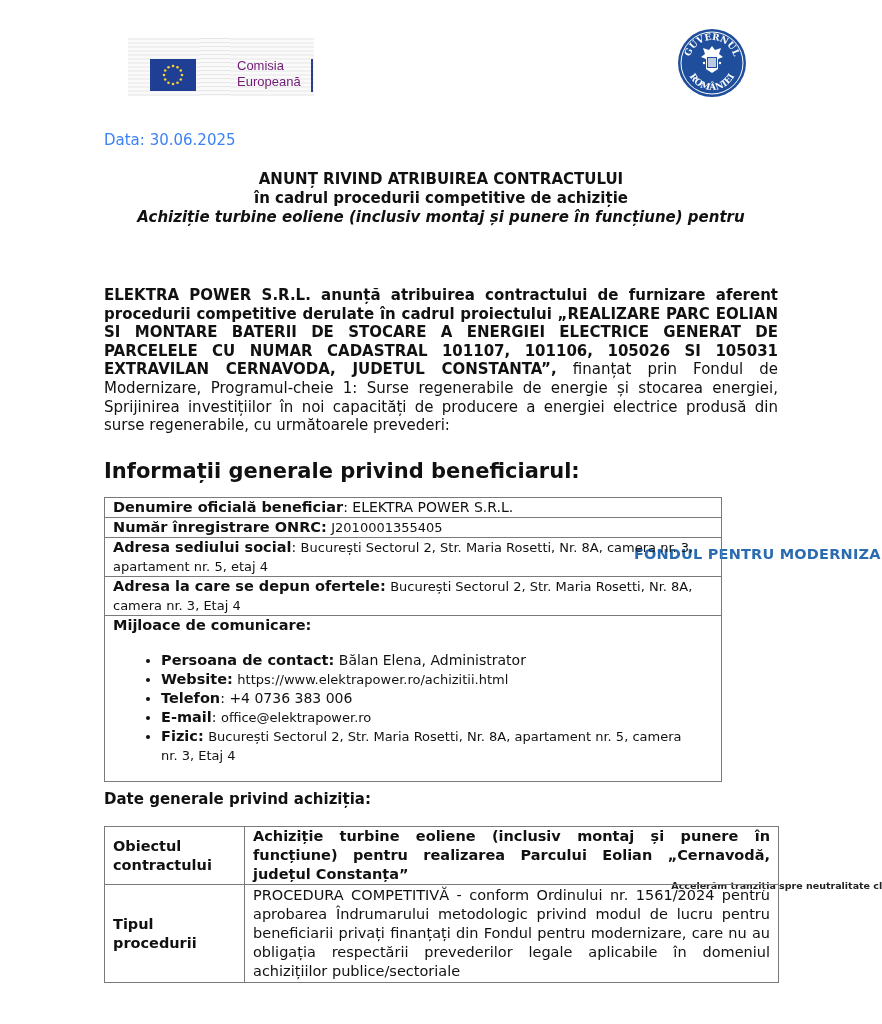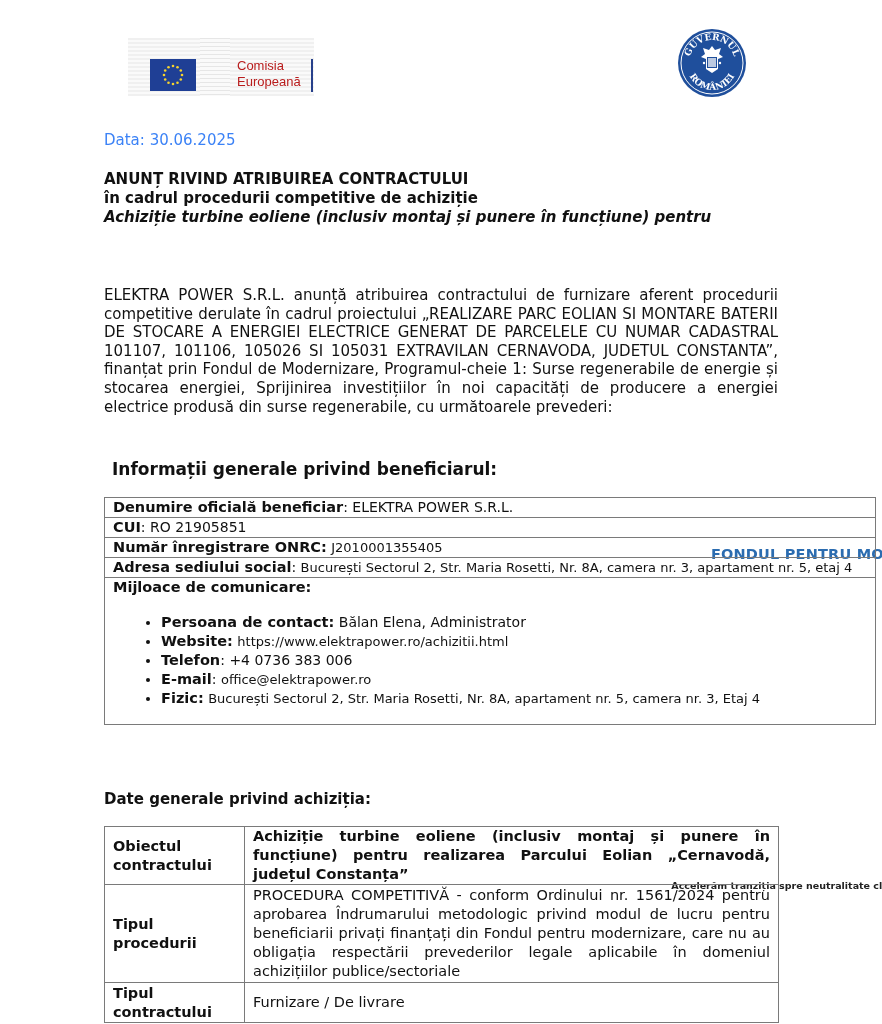--- a/index.html
+++ b/index.html
@@ -7,42 +7,42 @@
 
   
   .hdr { position: absolute; top: 0; left: 0; width: 882px; height: 110px; }
   .ec { position: absolute; left: 128px; top: 38px; width: 186px; height: 58px; }
   .ec .bldg { position: absolute; left: 0; top: 0; width: 186px; height: 58px;
       background: repeating-linear-gradient(180deg, #f0f0f0 0 2px, #fafafa 2px 4px); }
   .ec .bldg2 { position: absolute; left: 72px; top: 0; width: 30px; height: 58px;
       background: repeating-linear-gradient(180deg, #e6e6e6 0 1px, #fafafa 1px 4px); }
   .ec .flag { position: absolute; left: 22px; top: 21px; width: 46px; height: 32px; background: #1f3f95; }
   .ec .flag svg { position: absolute; left: 0; top: 0; }
-  .ec .txt { position: absolute; left: 109px; top: 20px; font-family: "Liberation Sans", sans-serif; font-size: 13px; line-height: 16px; color: #b91c1c; }
+  .ec .txt { position: absolute; left: 109px; top: 20px; font-family: "Liberation Sans", sans-serif; font-size: 13px; line-height: 16px; color: #701a75; }
   .ec .bar { position: absolute; left: 183px; top: 21px; width: 2px; height: 33px; background: #27408b; }
 
   .fpm { position: absolute; left: 355px; top: 49px; width: 280px; text-align: center; }
   .fpm .t1 { font-family: "DejaVu Sans", sans-serif; font-weight: bold; font-size: 14.5px; color: #2b6cb0; letter-spacing: 0.2px; }
   .fpm .t2 { font-family: "DejaVu Sans", sans-serif; font-weight: bold; font-size: 9.5px; color: #222; margin-top: 5px; }
 
   .gov { position: absolute; left: 677px; top: 28px; width: 70px; height: 70px; }
 
   
   .date { position: absolute; left: 104px; top: 131px; font-size: 15px; color: #3b82f6; }
-  .title { position: absolute; left: 104px; top: 170px; width: 674px; text-align: left; font-size: 15px; line-height: 19px; font-weight: bold; }
+  .title { position: absolute; left: 104px; top: 170px; width: 674px; text-align: center; font-size: 15px; line-height: 19px; font-weight: bold; }
   .title .it { font-style: italic; }
 
   .para { position: absolute; left: 104px; top: 286px; width: 674px; font-size: 15px; line-height: 18.6px; text-align: justify; text-align-last: left; }
-  .para b { font-weight: normal; margin-top: 40px; }
+  .para b { font-weight: bold; margin-top: 40px; }
 
-  .sec1 { position: absolute; left: 104px; top: 459px; font-size: 17px; font-weight: bold; margin-left: 8px; }
+  .sec1 { position: absolute; left: 104px; top: 459px; font-size: 21px; font-weight: bold; }
   .sec2 { position: absolute; left: 104px; top: 790px; font-size: 15px; font-weight: bold; }
 
   table { border-collapse: collapse; font-size: 14px; }
-  .t1 { position: absolute; left: 104px; top: 497px; width: 772px; }
+  .t1 { position: absolute; left: 104px; top: 497px; width: 618px; }
   .t1 td { border: 1px solid #7a7a7a; padding: 0 8px; line-height: 19px; vertical-align: top; }
   .t1 td b { font-weight: bold; font-size: 14.5px; }
   .t1 .sm { font-size: 13px; }
   .t1 ul { margin: 16px; padding-left: 32px; }
   .t1 li { list-style: disc; line-height: 19px; }
 
   .t2 { position: absolute; left: 104px; top: 826px; width: 675px; }
   .t2 td { border: 1px solid #7a7a7a; padding: 0 8px; vertical-align: middle; font-size: 14.5px; line-height: 19px; }
   .t2 td.lbl { width: 123px; font-weight: bold; }
   .t2 td.val { text-align: justify; text-align-last: left; }
@@ -121,27 +121,27 @@
 <div class="para"><b>ELEKTRA POWER S.R.L. anunță atribuirea contractului de furnizare aferent procedurii competitive derulate în cadrul proiectului „REALIZARE PARC EOLIAN SI MONTARE BATERII DE STOCARE A ENERGIEI ELECTRICE GENERAT DE PARCELELE CU NUMAR CADASTRAL 101107, 101106, 105026 SI 105031 EXTRAVILAN CERNAVODA, JUDETUL CONSTANTA”,</b><span> finanțat prin Fondul de Modernizare, Programul-cheie 1: Surse regenerabile de energie și stocarea energiei, Sprijinirea investițiilor în noi capacități de producere a energiei electrice produsă din surse regenerabile, cu următoarele prevederi:</span></div>
 
 <div class="sec1">Informații generale privind beneficiarul:</div>
 
 <table class="t1">
   <tbody>
       <tr>
     <td><b>Denumire oficială beneficiar</b><span>: </span><span>ELEKTRA POWER S.R.L.</span></td>
   </tr>
   <tr>
-    <td><b>CUI</b><span>: </span><span>RO 21905851</span></td>
-  </tr>
-  <tr>
     <td><b>Număr înregistrare ONRC:</b><span> </span><span class="sm">J2010001355405</span></td>
   </tr>
   <tr>
     <td><b>Adresa sediului social</b><span>:  </span><span class="sm">București Sectorul 2, Str. Maria Rosetti, Nr. 8A, camera nr. 3, apartament nr. 5, etaj 4</span></td>
+  </tr>
+  <tr>
+    <td><b>Adresa la care se depun ofertele:</b><span> </span><span class="sm">București Sectorul 2, Str. Maria Rosetti, Nr. 8A, camera nr. 3, Etaj 4</span></td>
   </tr>
   <tr>
     <td>
       <b>Mijloace de comunicare:</b>
       <ul>
         <li><b>Persoana de contact:</b><span> </span><span>Bălan Elena, Administrator</span></li>
         <li><b>Website:</b><span> </span><span class="sm">https://www.elektrapower.ro/achizitii.html</span></li>
         <li><b>Telefon</b><span>: </span><span>+4 0736 383 006</span></li>
         <li><b>E-mail</b><span>: </span><span class="sm">office@elektrapower.ro</span></li>
         <li><b>Fizic:</b><span> </span><span class="sm">București Sectorul 2, Str. Maria Rosetti, Nr. 8A, apartament nr. 5, camera nr. 3, Etaj 4</span></li>
@@ -156,18 +156,14 @@
 <table class="t2">
   <tbody>
       <tr style="height:58px;">
     <td class="lbl">Obiectul contractului</td>
     <td class="val b">Achiziție turbine eoliene (inclusiv montaj și punere în funcțiune) pentru realizarea Parcului Eolian „Cernavodă, județul Constanța”</td>
   </tr>
   <tr style="height:98px;">
     <td class="lbl">Tipul procedurii</td>
     <td class="val">PROCEDURA COMPETITIVĂ - conform Ordinului nr. 1561/2024 pentru aprobarea Îndrumarului metodologic privind modul de lucru pentru beneficiarii privați finanțați din Fondul pentru modernizare, care nu au obligația respectării prevederilor legale aplicabile în domeniul achizițiilor publice/sectoriale</td>
   </tr>
-  <tr style="height:40px;">
-    <td class="lbl">Tipul contractului</td>
-    <td class="val">Furnizare / De livrare</td>
-  </tr>
 </tbody>
   </table>
 
 </body></html>

